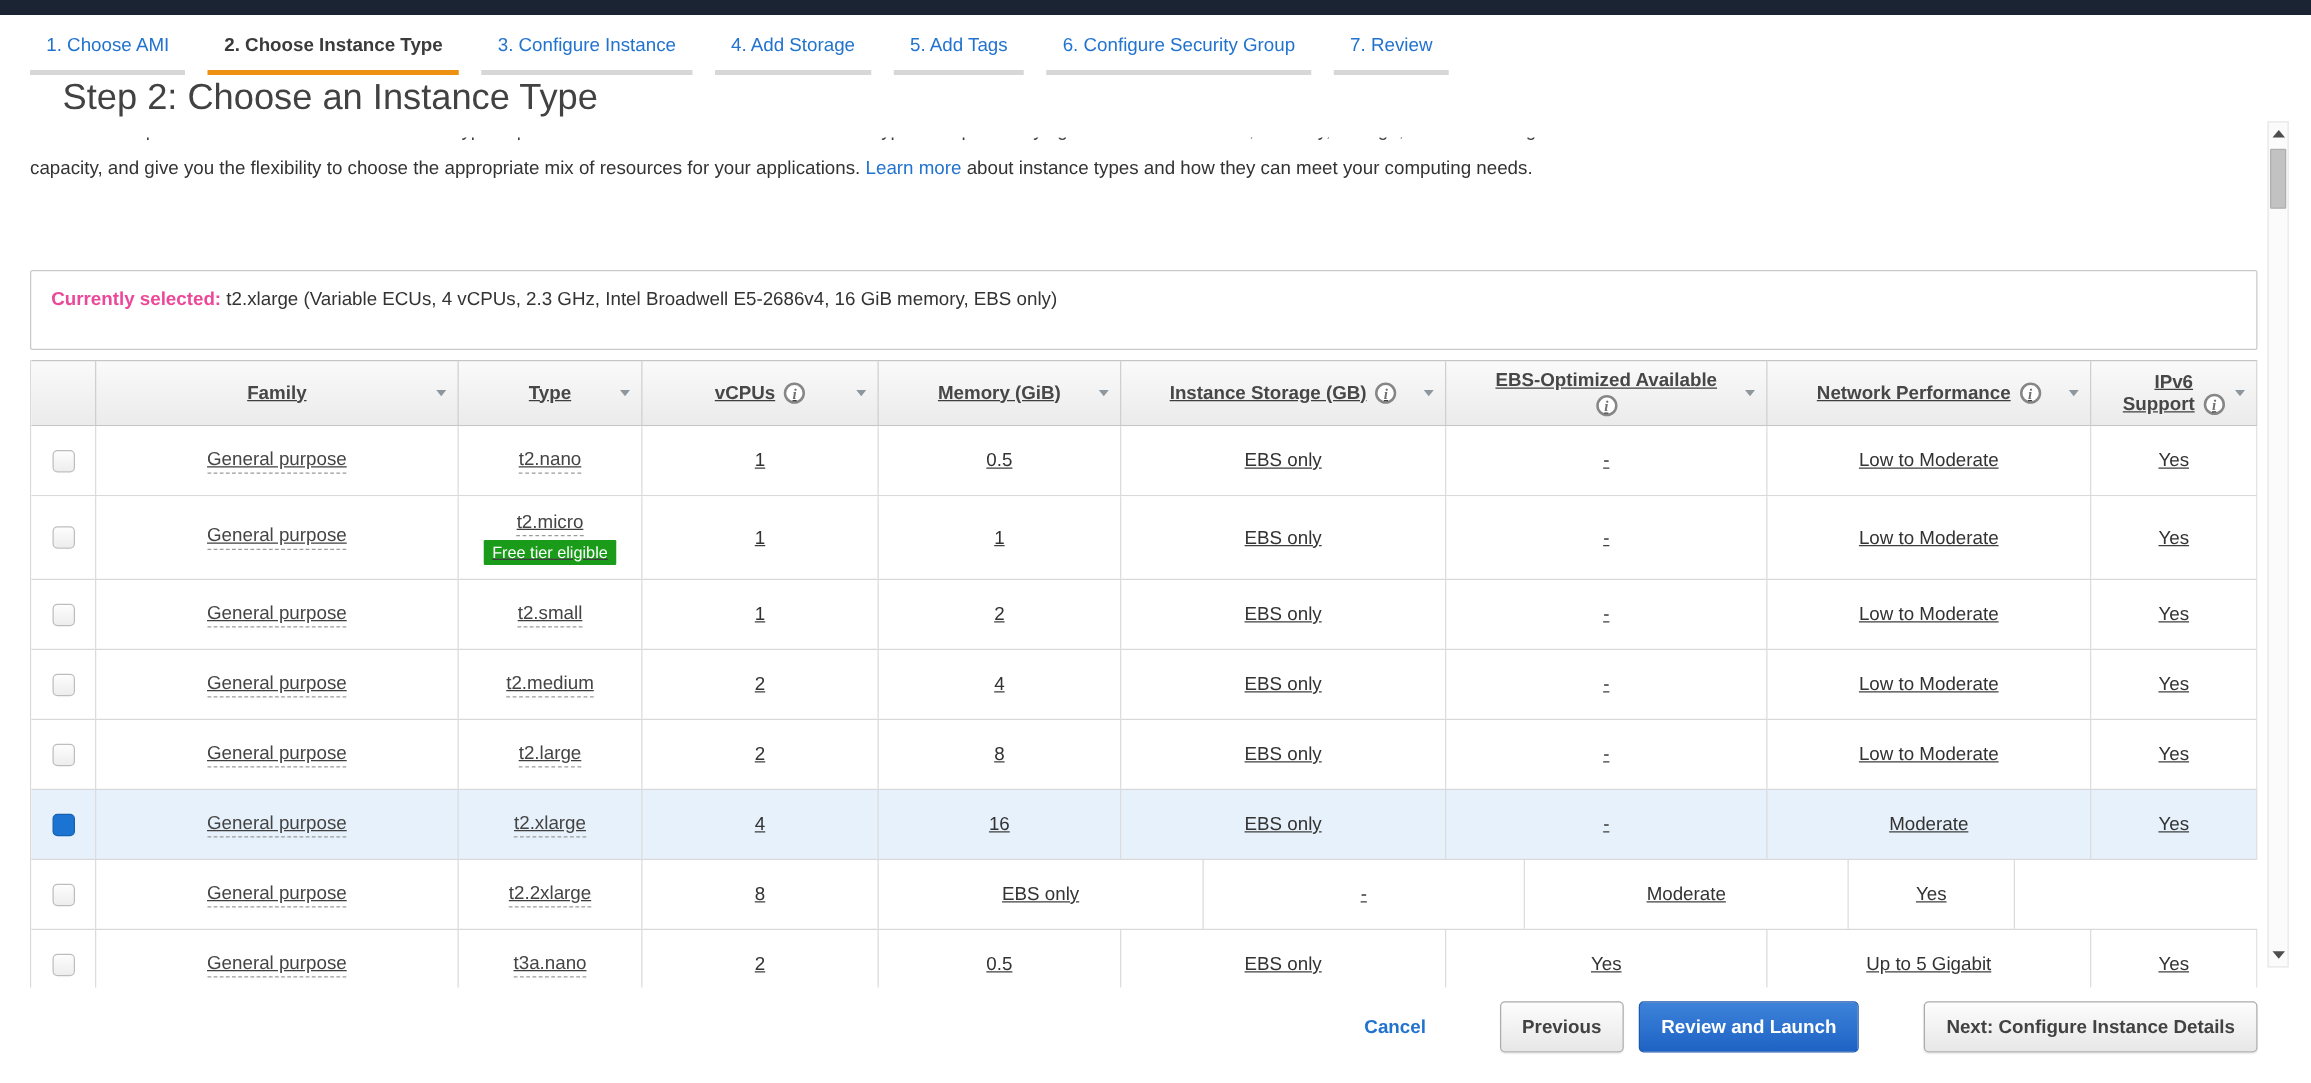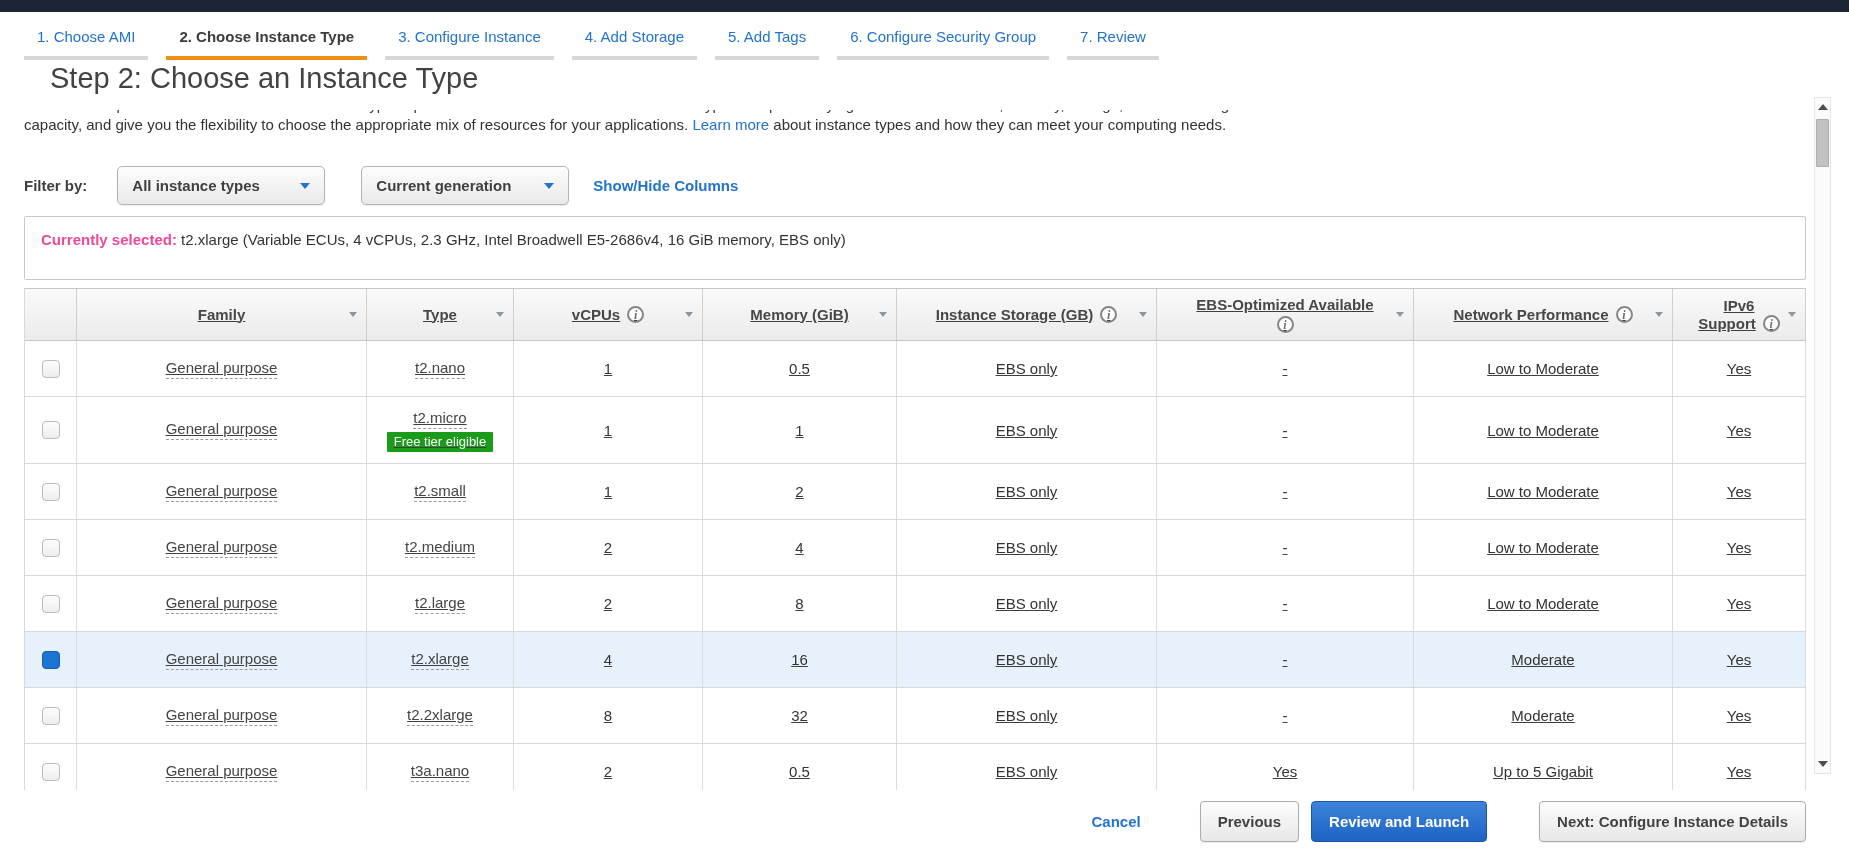--- a/index.html
+++ b/index.html
@@ -12,21 +12,21 @@
 
   
   .tabs { position:absolute; left:24px; top:20px; display:flex; gap:18px; align-items:flex-end; }
   .tab { font-size:15px; color:#2273ce; padding:8px 13px 11px; border-bottom:4px solid #d7d7d7; cursor:pointer; white-space:nowrap; }
   .tab.active { color:#3b3b3b; font-weight:bold; border-bottom-color:#ee9011; }
 
   .page-title { position:absolute; left:21px; top:62px; font-size:29px; font-weight:400; color:#424242; background:#fff; z-index:2; padding-right:14px;margin-left:29px; }
 
   .desc { position:absolute; left:24px; top:110px; right:44px; overflow:hidden; z-index:1; }
   .desc .line1 { white-space:nowrap; font-size:15px; line-height:21px; color:#3c3c3c; margin-top:-16px; }
-  .desc .line2 { font-size:15px; line-height:19px; color:#333; }
+  .desc .line2 { font-size:15px; line-height:19px; color:#333; margin-top:10px; }
   a.link { color:#2273ce; text-decoration:none; cursor:pointer; }
   a.link.bold { font-weight:bold; }
 
   
   .filter-row { position:absolute; left:24px; top:166px; display:flex; align-items:center; }
   .filter-label { font-size:15px; font-weight:bold; color:#3f3f3f; margin-right:30px; }
   .dd-btn { height:39px; min-width:208px; display:flex; align-items:center; justify-content:space-between;
     background:linear-gradient(#fdfdfd,#e9e9e9); border:1px solid #b3b3b3; border-radius:5px;
     padding:0 14px; font-size:15px; font-weight:bold; color:#3f3f3f; cursor:pointer; margin-right:36px;
     box-shadow:0 1px 1px rgba(0,0,0,.08); }
@@ -97,32 +97,20 @@
       <div class="tab">7. Review</div>
     </div>
 
   <div class="page-title">Step 2: Choose an Instance Type</div>
 
   <div class="desc">
     <div class="line1">Amazon EC2 provides a wide selection of instance types optimized to fit different use cases. Instance types comprise varying combinations of CPU, memory, storage, and networking</div>
     <div class="line2"><span>capacity, and give you the flexibility to choose the appropriate mix of resources for your applications. </span><a class="link">Learn more</a><span> about instance types and how they can meet your computing needs.</span></div>
   </div>
 
-  <div class="filter-row">
-    <span class="filter-label">Filter by:</span>
-    <div class="dd-btn">
-      <span>All instance types</span>
-      <span class="caret-down"></span>
-    </div>
-    <div class="dd-btn">
-      <span>Current generation</span>
-      <span class="caret-down"></span>
-    </div>
-    <a class="link bold showhide">Show/Hide Columns</a>
-  </div>
 
   <div class="selected-box">
     <b>Currently selected:</b>
     <span>t2.xlarge (Variable ECUs, 4 vCPUs, 2.3 GHz, Intel Broadwell E5-2686v4, 16 GiB memory, EBS only)</span>
   </div>
 
   <div class="table-wrap">
     <div class="thead" id="thead">
         <div class="hcell" style="width: 52px;"></div>
         <div class="hcell" style="width: 290px;">
@@ -286,21 +274,20 @@
           <div class="tcell" style="width: 52px;">
             <div class="checkbox"></div>
           </div>
           <div class="tcell" style="width: 290px;">
             <span class="dotted">General purpose</span>
           </div>
           <div class="tcell" style="width: 147px;">
             <span class="dotted">t2.2xlarge</span>
           </div>
           <div class="tcell" style="width: 189px;">8</div>
-          <div class="tcell" style="width: 194px;">32</div>
           <div class="tcell" style="width: 260px;">EBS only</div>
           <div class="tcell" style="width: 257px;">-</div>
           <div class="tcell" style="width: 259px;">Moderate</div>
           <div class="tcell" style="width: 133px;">Yes</div>
         </div>
         <div class="trow">
           <div class="tcell" style="width: 52px;">
             <div class="checkbox"></div>
           </div>
           <div class="tcell" style="width: 290px;">

